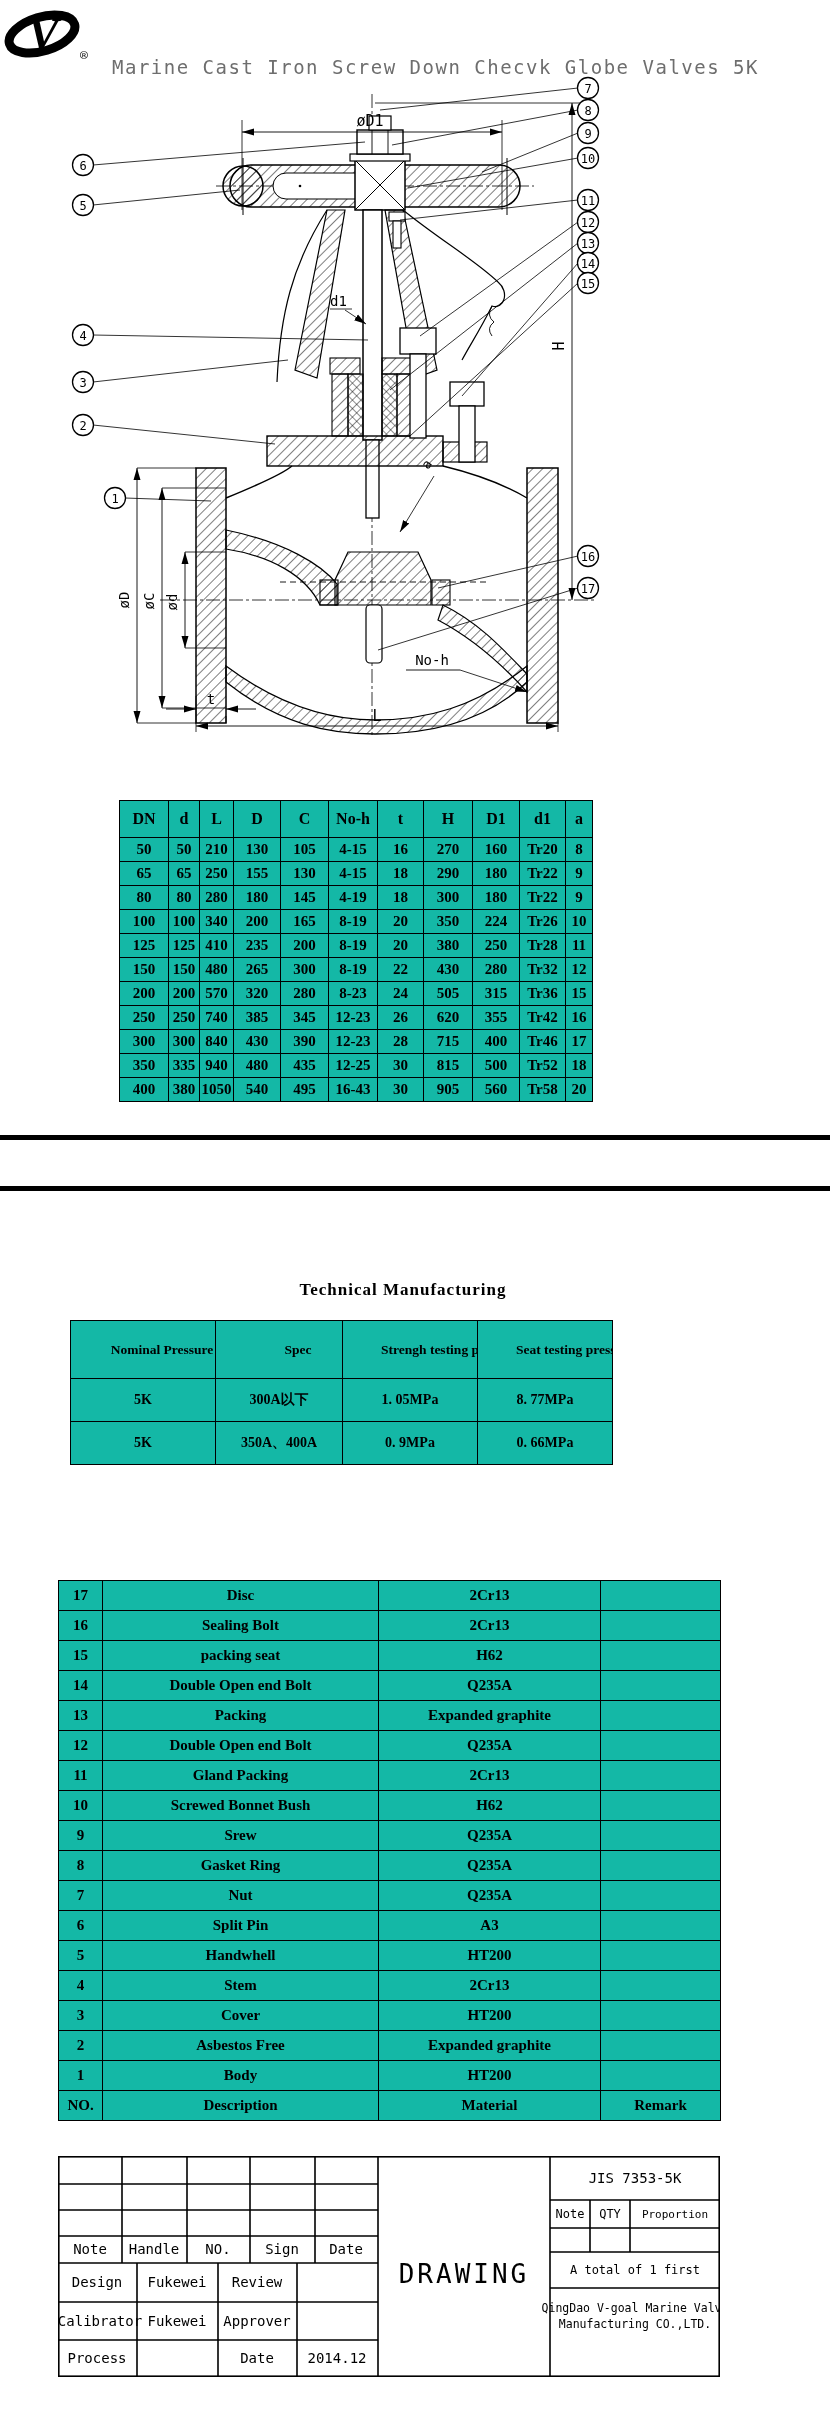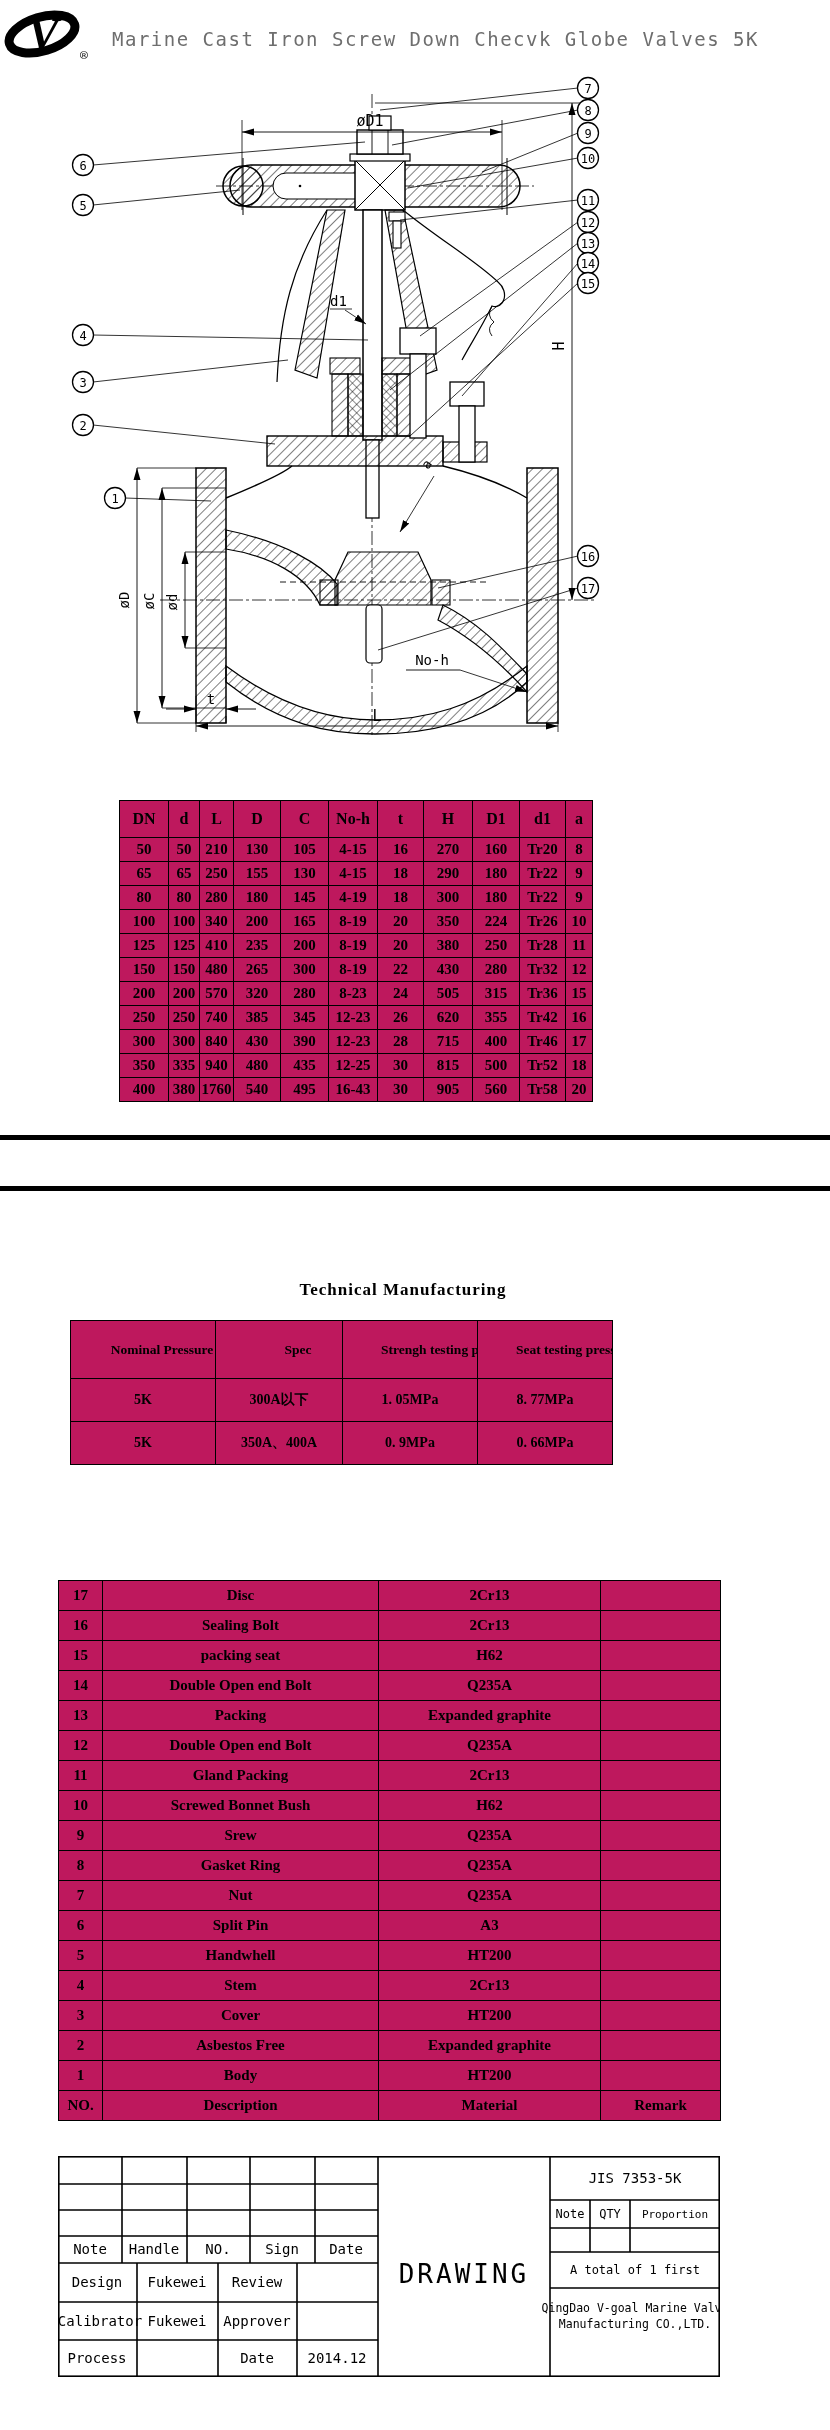--- a/index.html
+++ b/index.html
@@ -1,22 +1,22 @@
 <!DOCTYPE html>
 <html><head>
 <meta charset="utf-8">
 <style>
   html,body{margin:0;padding:0;background:#fff;}
   #page{position:relative;width:830px;height:2430px;background:#fff;overflow:hidden;
         font-family:"DejaVu Sans Mono",monospace;color:#000;}
   .abs{position:absolute;}
-  .techfont{font-family:"DejaVu Sans Mono",monospace;}
+  .techfont{font-family:"DejaVu Sans Mono",monospace;margin-top:28px;}
   .title-text{font-size:19px;letter-spacing:1.5px;color:#6e6e6e;white-space:nowrap;}
   .reg{font-size:13px;color:#111;}
-  table{border-collapse:collapse;table-layout:fixed;background:#be185d;}
+  table{border-collapse:collapse;table-layout:fixed;background:#14b8a6;}
   td,th{border:1.6px solid #000;text-align:center;vertical-align:middle;
         font-family:"Liberation Serif",serif;font-weight:bold;color:#000;
         padding:0;overflow:hidden;white-space:nowrap;}
   .dim-table th{height:36px;font-size:16px;}
   .dim-table td{height:23px;font-size:15px;}
   .spec-table th{height:57px;font-size:13.5px;padding-left:38px;}
   .spec-table td{height:42px;font-size:14px;}
   .parts-table td{height:29px;font-size:15px;}
   .spec-title{font-size:17px;font-weight:bold;font-family:"Liberation Serif",serif;
               letter-spacing:1px;white-space:nowrap;}
@@ -373,21 +373,21 @@
           <td>12-25</td>
           <td>30</td>
           <td>815</td>
           <td>500</td>
           <td>Tr52</td>
           <td>18</td>
         </tr>
         <tr>
           <td>400</td>
           <td>380</td>
-          <td>1760</td>
+          <td>1050</td>
           <td>540</td>
           <td>495</td>
           <td>16-43</td>
           <td>30</td>
           <td>905</td>
           <td>560</td>
           <td>Tr58</td>
           <td>20</td>
         </tr>
       </tbody>

